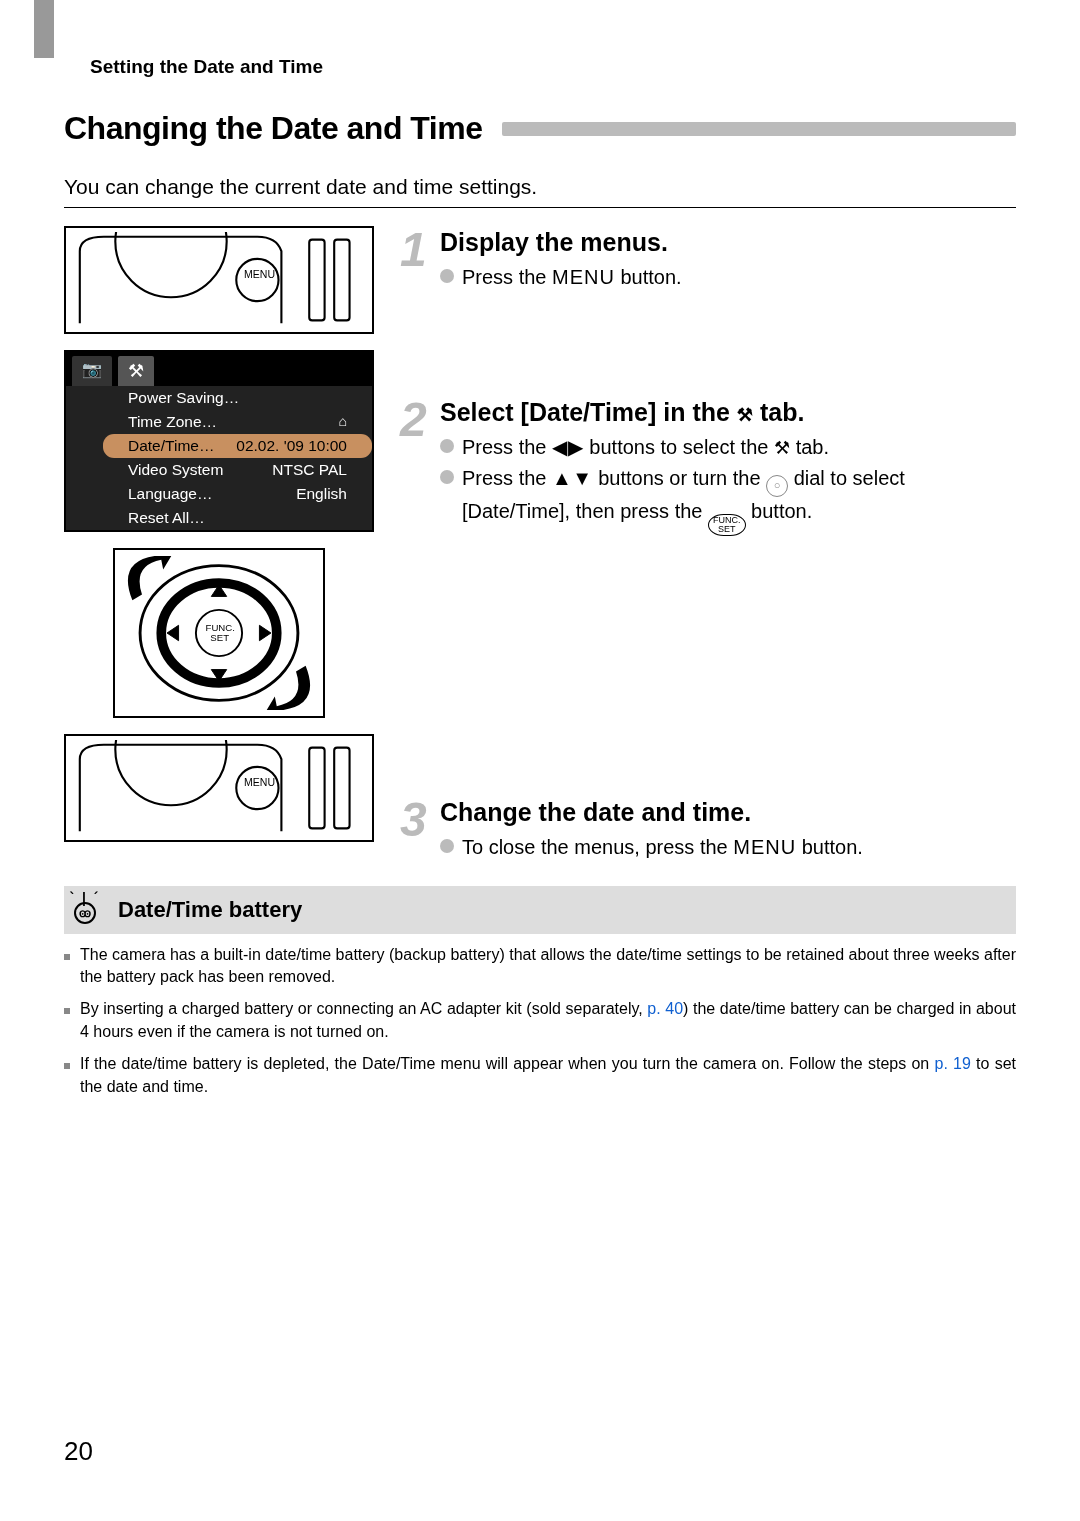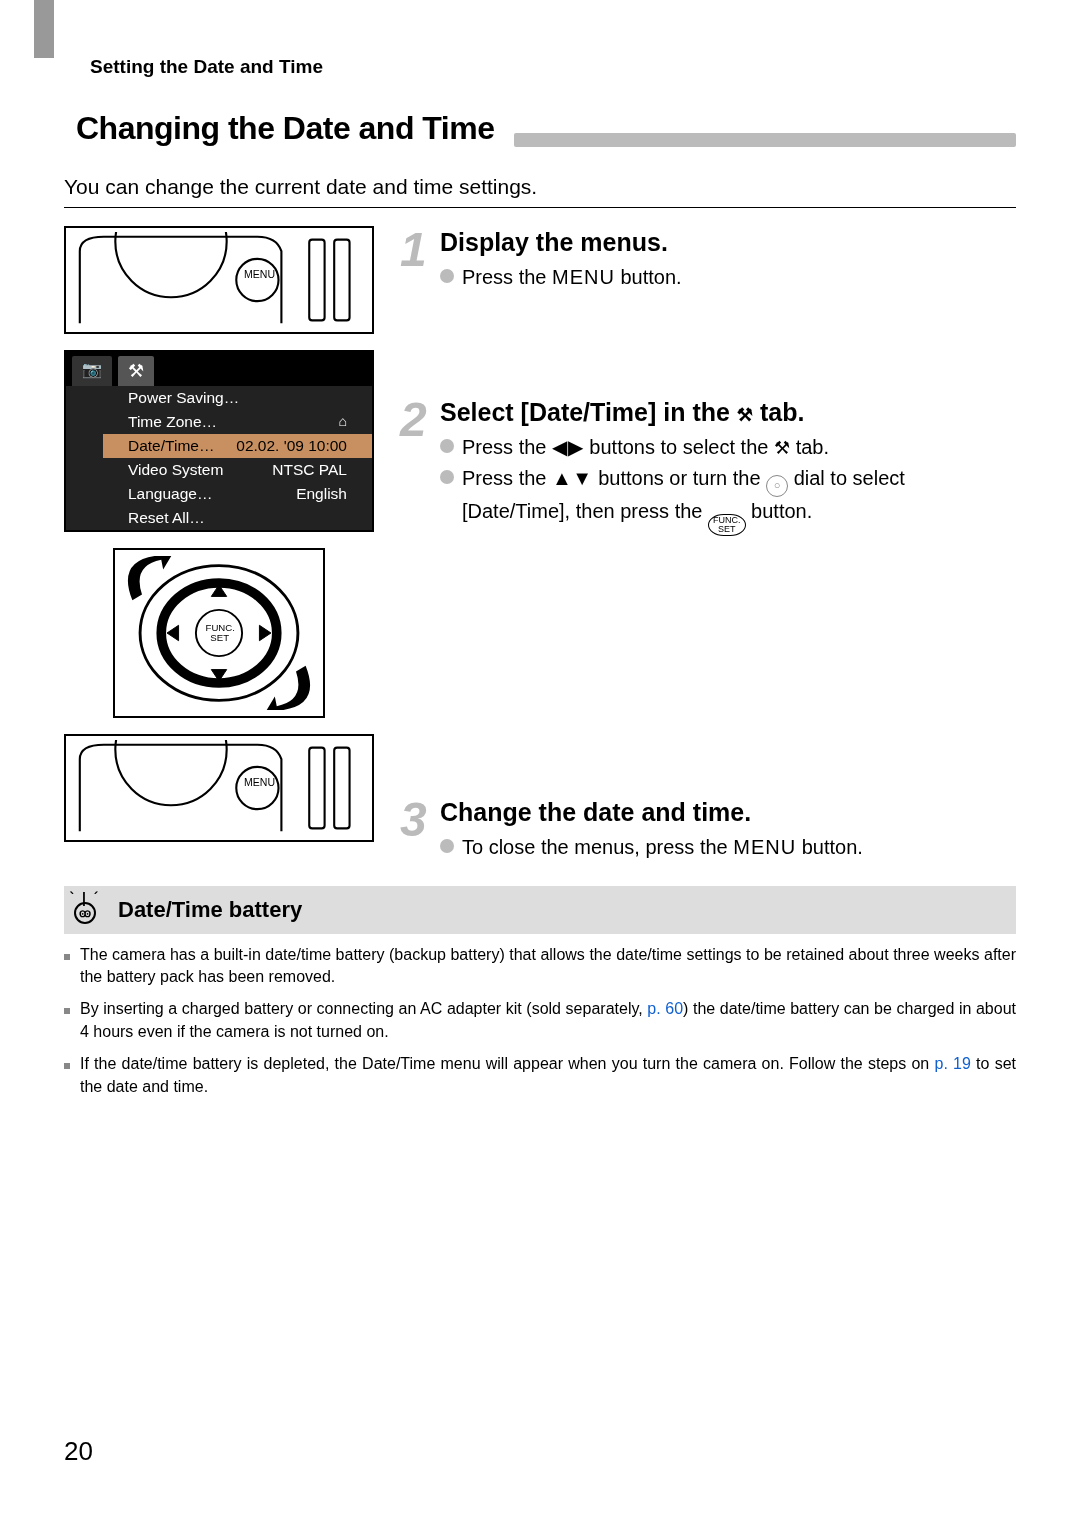--- a/index.html
+++ b/index.html
@@ -28,23 +28,22 @@
     font-size: 19px;
   }
   .content {
     position: absolute;
     left: 64px;
     right: 64px;
     top: 110px;
   }
   .section-title-row {
     display: flex;
-    align-items: flex-end;
+    align-items: center;
     gap: 20px;
-    margin-left: 12px;
   }
   .section-title {
     font-weight: 900;
     font-size: 32px;
     letter-spacing: -0.5px;
     font-family: Arial Black, Arial, sans-serif;
   }
   .title-bar {
     flex: 1;
     height: 14px;
@@ -102,21 +101,21 @@
   }
   .screen-tab.active { background: #555; }
   .screen-rows { background:#222; }
   .screen-row {
     display: flex;
     justify-content: space-between;
     padding: 3px 25px;
     font-size: 15.5px;
     margin-left: 37px;
   }
-  .screen-row.sel { background: #c89060; color:#000; }
+  .screen-row.sel { background: #c89060; color:#000;border-radius:11px; }
   .steps {
     display: flex;
     flex-direction: column;
   }
   .step {
     display: flex;
     align-items: flex-start;
   }
   .step-num {
     font-size: 48px;
@@ -421,21 +420,21 @@
       <span>Date/Time battery</span>
     </div>
     <div class="tip-list">
       <div class="tip-item">
         <span class="sq"></span>
         <span>The camera has a built-in date/time battery (backup battery) that allows the date/time settings to be retained about three weeks after the battery pack has been removed.</span>
       </div>
       <div class="tip-item">
         <span class="sq"></span>
         <span>
-          <span>By inserting a charged battery or connecting an AC adapter kit (sold separately, </span><span class="link">p. 60</span><span>) the date/time battery can be charged in about 4 hours even if the camera is not turned on.</span>
+          <span>By inserting a charged battery or connecting an AC adapter kit (sold separately, </span><span class="link">p. 40</span><span>) the date/time battery can be charged in about 4 hours even if the camera is not turned on.</span>
         </span>
       </div>
       <div class="tip-item">
         <span class="sq"></span>
         <span>
           <span>If the date/time battery is depleted, the Date/Time menu will appear when you turn the camera on. Follow the steps on </span><span class="link">p. 19</span><span> to set the date and time.</span>
         </span>
       </div>
     </div>
   </div>

